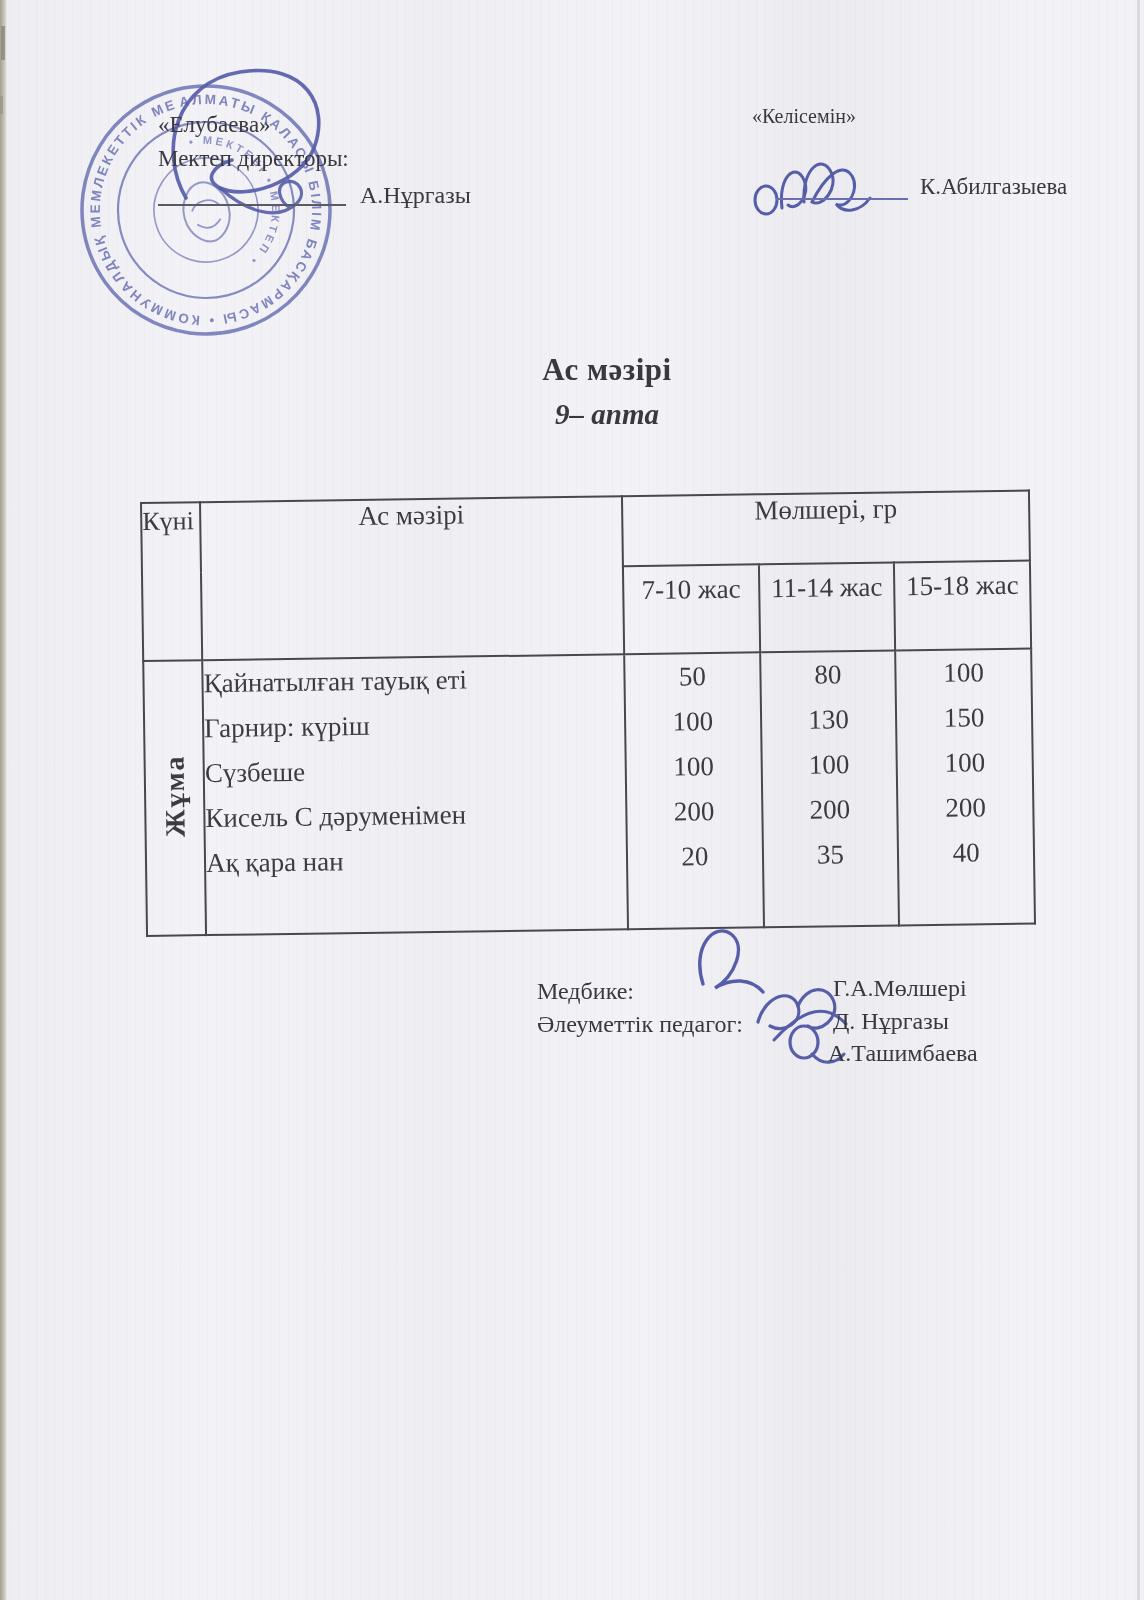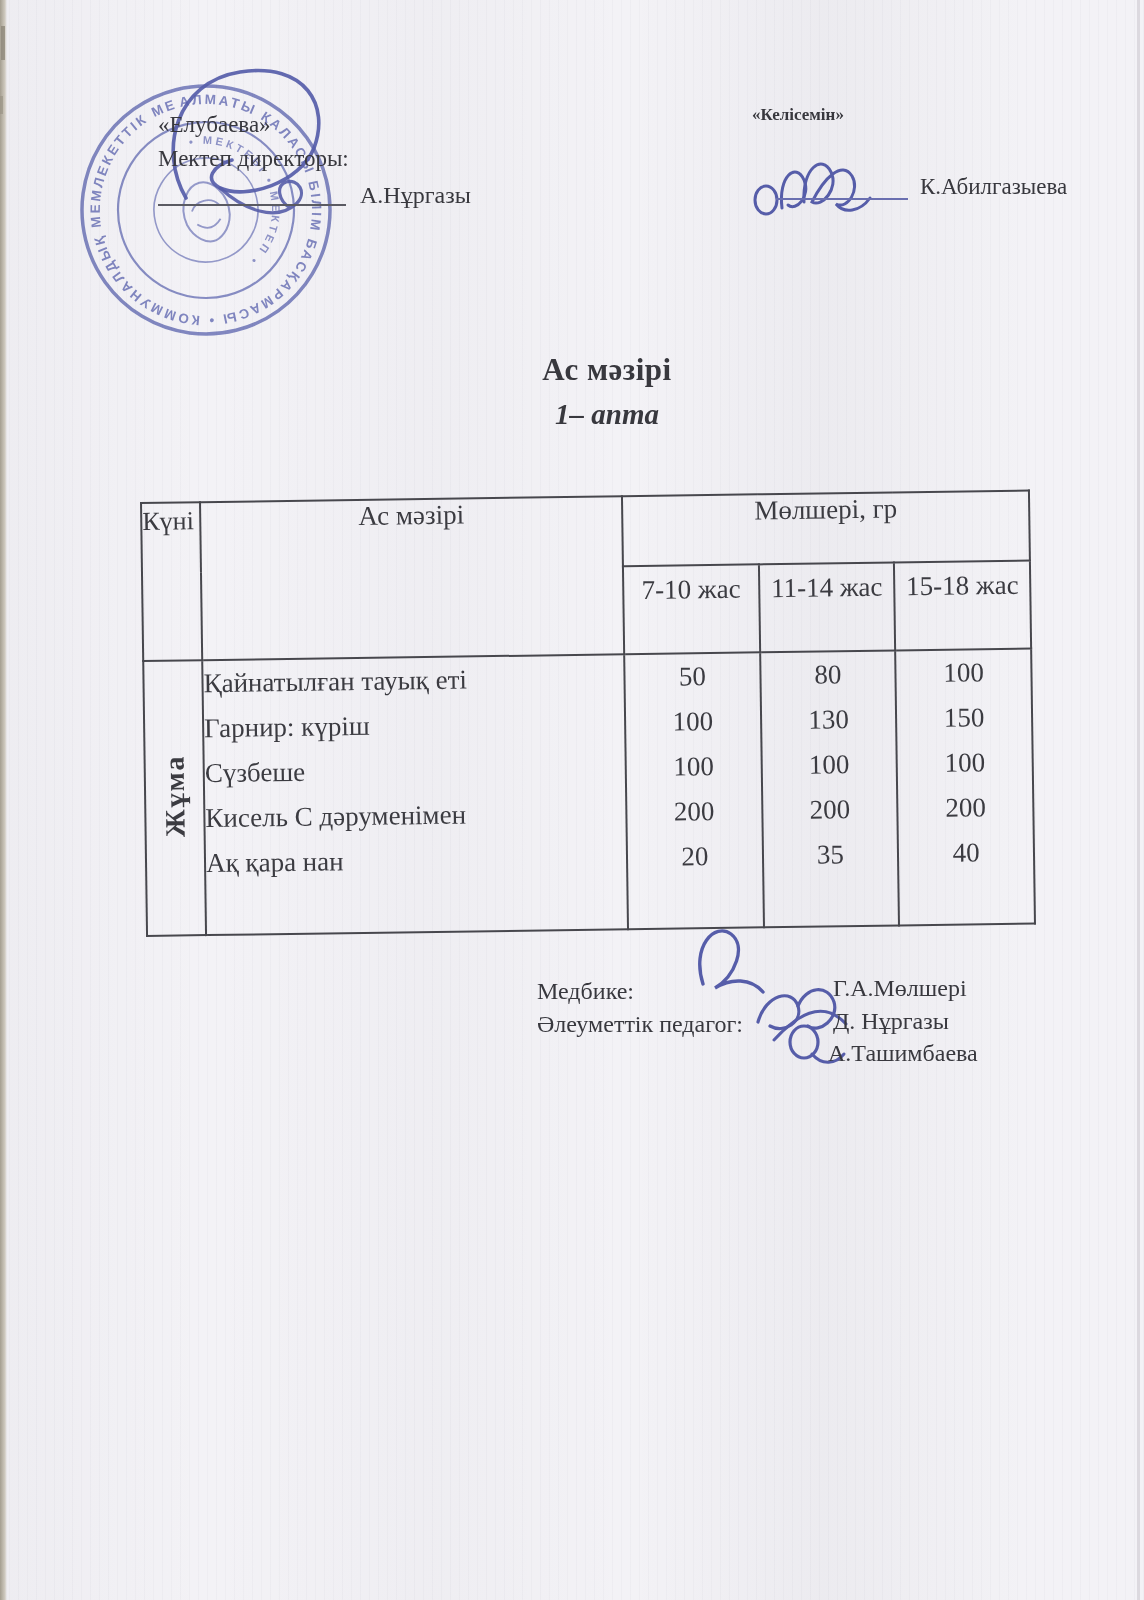--- a/index.html
+++ b/index.html
@@ -22,21 +22,21 @@
   .corner-mark1{position:absolute;left:1px;top:26px;width:4px;height:34px;background:#8d8779;opacity:.8;}
   .corner-mark2{position:absolute;left:0;top:96px;width:3px;height:18px;background:#9a9486;opacity:.7;}
   svg.sig path, svg.sig ellipse, svg.sig circle{fill:none;stroke:#565da9;stroke-linecap:round;}
 
   
   .approve-block{position:absolute;left:158px;top:108px;font-size:23px;line-height:34px;}
   .sign-row{display:flex;margin-top:2px;}
   .sign-line{display:inline-block;width:188px;height:26px;border-bottom:2px solid #5a5a62;}
   .director-name{margin-left:14px;font-size:24px;}
 
-  .agree-quote{position:absolute;left:752px;top:105px;font-size:17px;font-weight:bold;}
+  .agree-quote{position:absolute;left:752px;top:105px;font-size:20px;}
   .agree-sign{position:absolute;left:776px;top:168px;display:flex;align-items:flex-end;}
   .agree-line{display:inline-block;width:132px;height:30px;border-bottom:2px solid #6a6fb0;}
   .agree-name{margin-left:12px;font-size:23px;}
 
   
   .stamp{position:absolute;left:76px;top:80px;width:260px;height:260px;transform:rotate(-14deg);opacity:.88;mix-blend-mode:multiply;}
   .stamp text{fill:#5d66b4;font-family:"Liberation Sans",sans-serif;font-weight:bold;}
   .stamp circle{fill:none;stroke:#5d66b4;}
   .sig-director{position:absolute;left:148px;top:58px;width:220px;height:185px;}
   .sig-agree{position:absolute;left:748px;top:142px;width:160px;height:80px;}
@@ -121,21 +121,21 @@
     <path d="M34,66 C30,34 48,20 56,38 C63,54 48,70 40,63" stroke-width="3"></path>
     <path d="M56,60 C54,26 74,12 83,30 C91,46 74,66 64,60 C76,36 94,18 104,34 C112,47 100,68 88,62 C96,72 112,70 122,56" stroke-width="3"></path>
   </svg>
   <div class="agree-sign">
     <span class="agree-line"></span>
     <span class="agree-name">К.Абилгазыева</span>
   </div>
 
   <div class="title-block">
     <div class="title-main">Ас мәзірі</div>
-    <div class="title-week">1– апта</div>
+    <div class="title-week">9– апта</div>
   </div>
 
   <div class="menu-table-wrap">
     <table class="menu">
       <tbody>
           <tr>
         <th class="h-day" rowspan="2">Күні</th>
         <th class="h-menu" rowspan="2">Ас мәзірі</th>
         <th class="h-amount" colspan="3">Мөлшері, гр</th>
       </tr>

